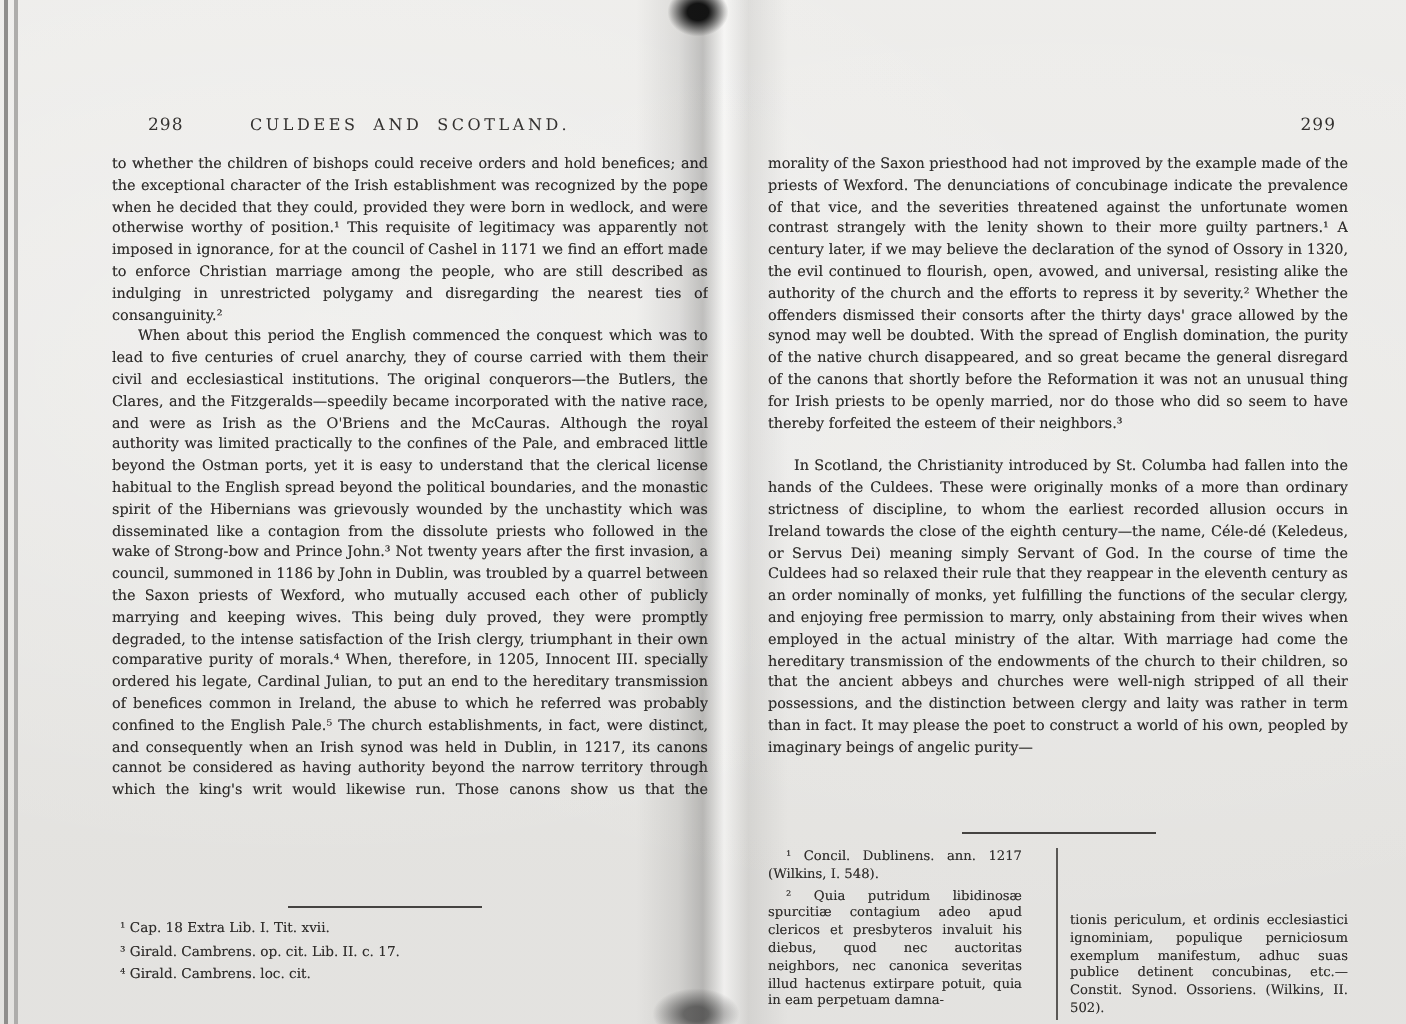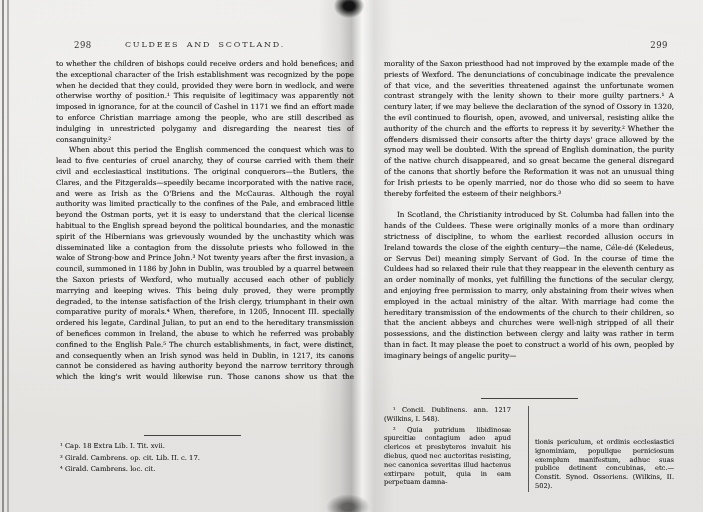--- a/index.html
+++ b/index.html
@@ -34,21 +34,21 @@
   }
   .gutter-top-blob {
     position:absolute; left:334px; top:-6px; width:30px; height:24px;
     background:radial-gradient(ellipse at center, rgba(10,10,10,0.95) 25%, rgba(10,10,10,0) 72%);
   }
   .gutter-bottom-blob {
     position:absolute; left:326px; bottom:-8px; width:44px; height:26px;
     background:radial-gradient(ellipse at center, rgba(20,20,20,0.55) 20%, rgba(20,20,20,0) 70%);
   }
 
-  .page { position:absolute; top:34px; }
+  .page { position:absolute; top:52px; }
   .page-left  { left:56px;  width:298px; height:458px; }
   .page-right { left:384px; width:290px; height:458px; }
 
   .page-header { position:absolute; top:6px; left:0; right:0; height:12px;
     font-size:8px; letter-spacing:1.8px; word-spacing:3px; color:#33312f; }
   .running-title { display:block; text-align:center; }
   .pagenum { position:absolute; top:0; font-size:8.5px; letter-spacing:0.5px; }
   .pagenum-left { left:18px; }
   .pagenum-right { right:6px; }
 
@@ -123,21 +123,21 @@
       <span class="pagenum pagenum-right">299</span>
     </div>
     <div class="page-body">
       <p>morality of the Saxon priesthood had not improved by the example made of the priests of Wexford. The denunciations of concubinage indicate the prevalence of that vice, and the severities threatened against the unfortunate women contrast strangely with the lenity shown to their more guilty partners.¹ A century later, if we may believe the declaration of the synod of Ossory in 1320, the evil continued to flourish, open, avowed, and universal, resisting alike the authority of the church and the efforts to repress it by severity.² Whether the offenders dismissed their consorts after the thirty days' grace allowed by the synod may well be doubted. With the spread of English domination, the purity of the native church disappeared, and so great became the general disregard of the canons that shortly before the Reformation it was not an unusual thing for Irish priests to be openly married, nor do those who did so seem to have thereby forfeited the esteem of their neighbors.³</p>
       <p class="p-indent p-gap">In Scotland, the Christianity introduced by St. Columba had fallen into the hands of the Culdees. These were originally monks of a more than ordinary strictness of discipline, to whom the earliest recorded allusion occurs in Ireland towards the close of the eighth century—the name, Céle-dé (Keledeus, or Servus Dei) meaning simply Servant of God. In the course of time the Culdees had so relaxed their rule that they reappear in the eleventh century as an order nominally of monks, yet fulfilling the functions of the secular clergy, and enjoying free permission to marry, only abstaining from their wives when employed in the actual ministry of the altar. With marriage had come the hereditary transmission of the endowments of the church to their children, so that the ancient abbeys and churches were well-nigh stripped of all their possessions, and the distinction between clergy and laity was rather in term than in fact. It may please the poet to construct a world of his own, peopled by imaginary beings of angelic purity—</p>
     </div>
     <div class="footnote-rule"></div>
     <div class="footnotes-right">
       <div class="fn-col fn-col-1">
         <p class="fn-block">¹ Concil. Dublinens. ann. 1217 (Wilkins, I. 548).</p>
-        <p class="fn-block">² Quia putridum libidinosæ spurcitiæ contagium adeo apud clericos et presbyteros invaluit his diebus, quod nec auctoritas resisting, nec canonica severitas illud hactenus extirpare potuit, quia in eam perpetuam damna-</p>
+        <p class="fn-block">² Quia putridum libidinosæ spurcitiæ contagium adeo apud clericos et presbyteros invaluit his diebus, quod nec auctoritas neighbors, nec canonica severitas illud hactenus extirpare potuit, quia in eam perpetuam damna-</p>
       </div>
       <div class="fn-col fn-col-2">
         <p class="fn-block fn-cont">tionis periculum, et ordinis ecclesiastici ignominiam, populique perniciosum exemplum manifestum, adhuc suas publice detinent concubinas, etc.—Constit. Synod. Ossoriens. (Wilkins, II. 502).</p>
         <p class="fn-block">³ Bradshaw's Enniskillen (London Athenæum, Sept. 7th, 1878, p. 143).</p>
       </div>
     </div>
   </div>
 </div>
 
 </body></html>

